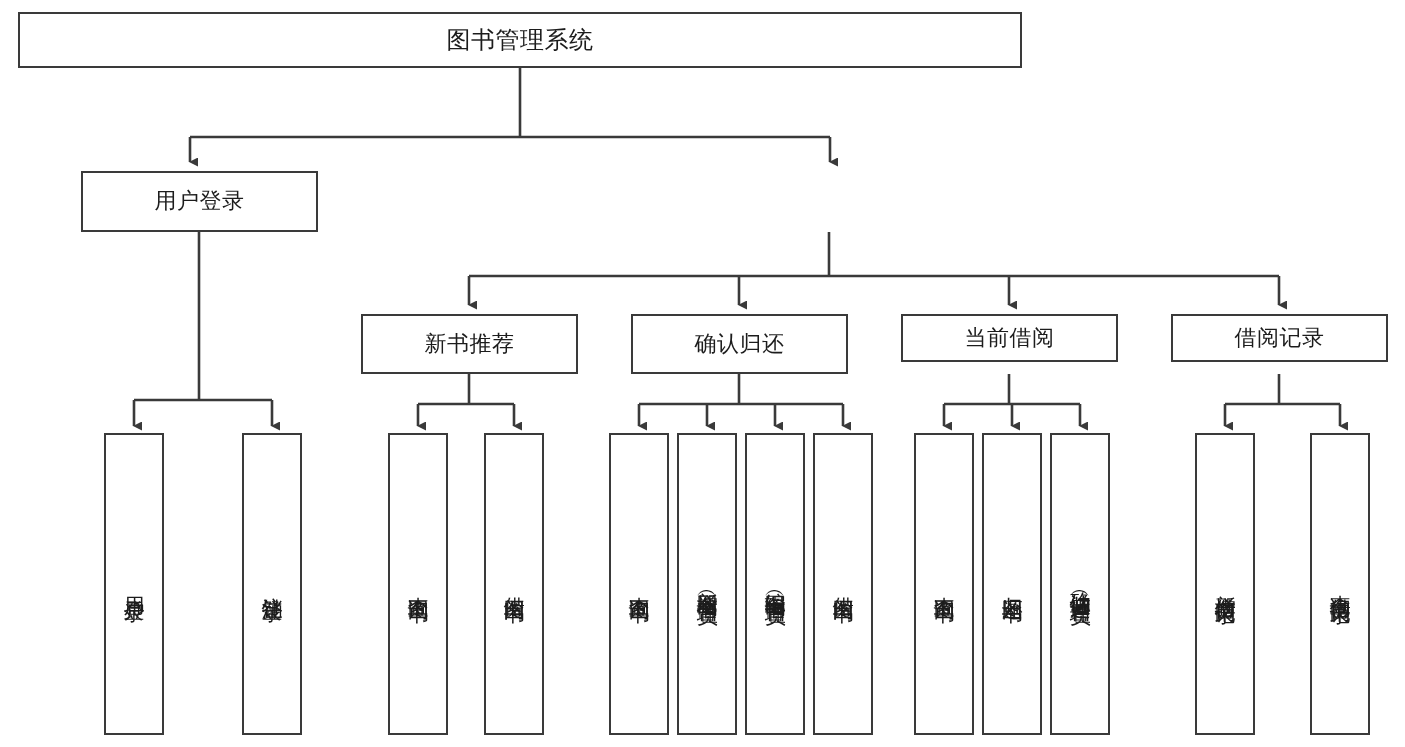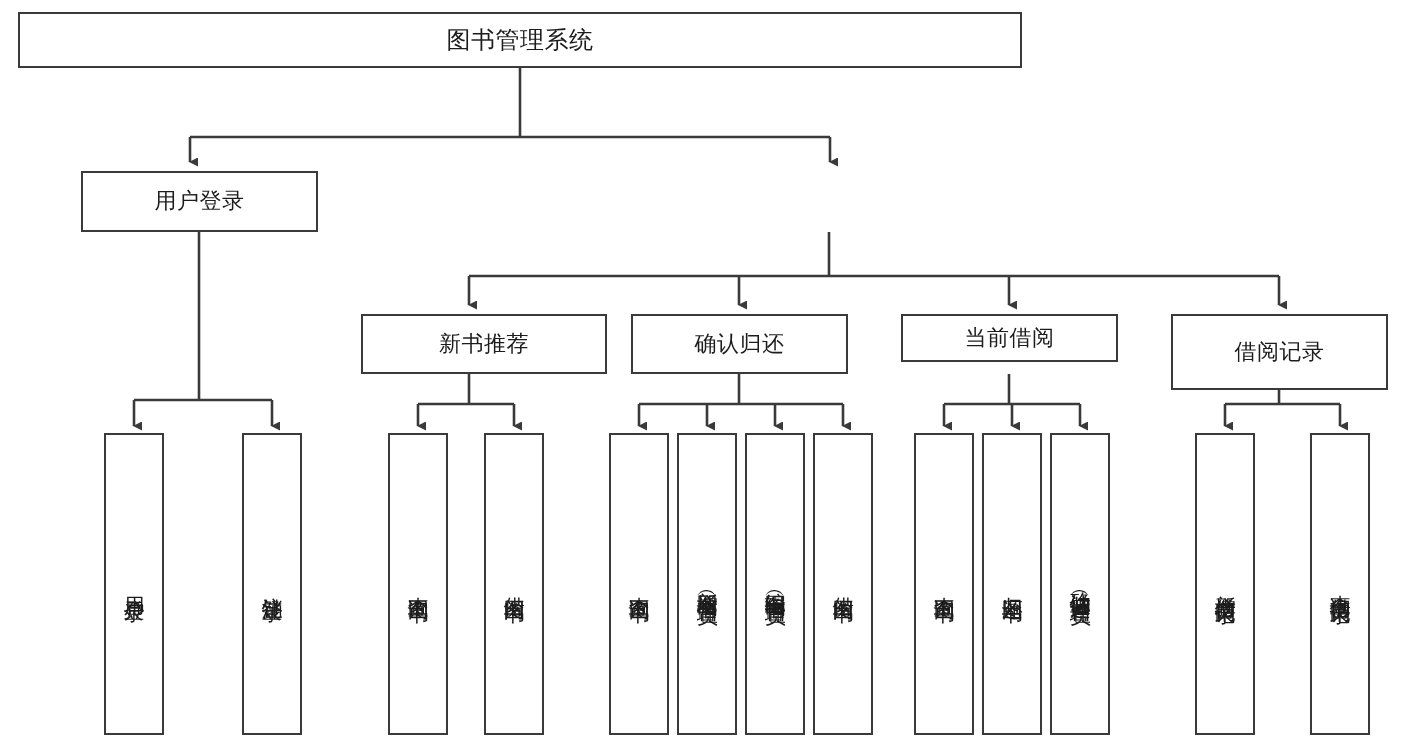--- a/index.html
+++ b/index.html
@@ -121,33 +121,33 @@
 
   <div class="node horiz" id="root-node" style="left:18px; top:12px; width:1004px; height:56px;">
     <span class="node-label">图书管理系统</span>
   </div>
 
   <div class="node horiz" style="left:81px; top:171px; width:237px; height:61px;">
     <span class="node-label">用户登录</span>
   </div>
 
 
-  <div class="node horiz" style="left:361px; top:314px; width:246px; height:60px;">
+  <div class="node horiz" style="left:361px; top:314px; width:217px; height:60px;">
     <span class="node-label">新书推荐</span>
   </div>
 
   <div class="node horiz" style="left:631px; top:314px; width:217px; height:60px;">
     <span class="node-label">确认归还</span>
   </div>
 
   <div class="node horiz" style="left:901px; top:314px; width:217px; height:48px;">
     <span class="node-label">当前借阅</span>
   </div>
 
-  <div class="node horiz" style="left:1171px; top:314px; width:217px; height:76px;">
+  <div class="node horiz" style="left:1171px; top:314px; width:217px; height:48px;">
     <span class="node-label">借阅记录</span>
   </div>
 
   <div class="node vert" style="left:104px; top:433px; width:60px; height:302px;">
     <span class="node-label">用户登录</span>
   </div>
   <div class="node vert" style="left:242px; top:433px; width:60px; height:302px;">
     <span class="node-label">注销登录</span>
   </div>
 

